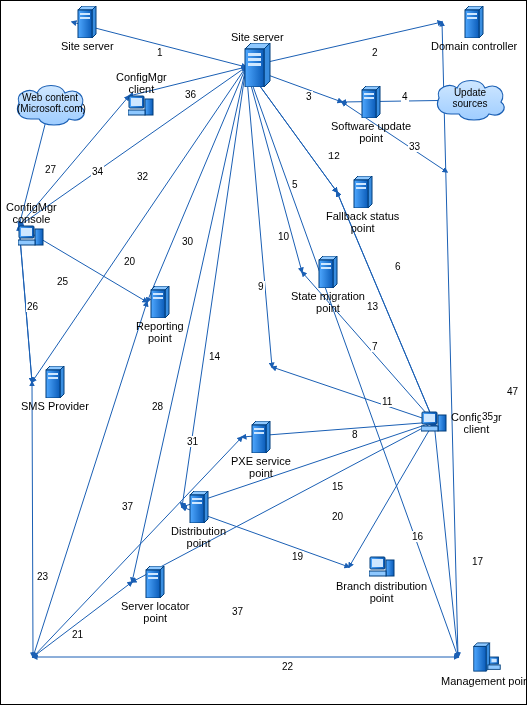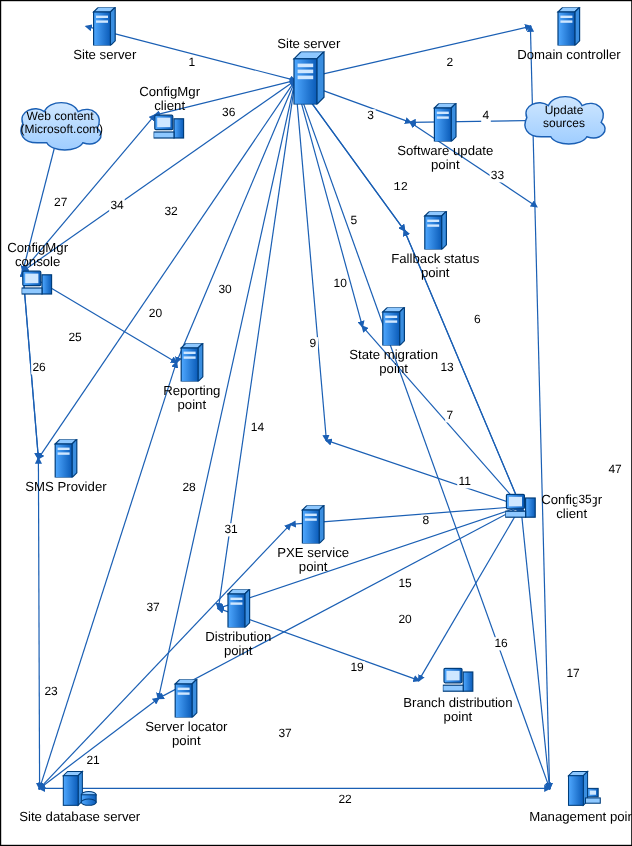--- a/index.html
+++ b/index.html
@@ -278,31 +278,20 @@
     </div>
     <div class="node" style="left: 335px; top: 555px;">
       <svg class="icon pc" viewBox="0 0 26 22">
         <rect x="1" y="1" width="15" height="12" rx="1" fill="url(#gBlue)" stroke="#003d7a"></rect>
         <rect x="3" y="3" width="11" height="8" fill="#cfe7ff"></rect>
         <rect x="17" y="4" width="8" height="16" fill="url(#gBlue)" stroke="#003d7a"></rect>
         <rect x="0" y="15" width="17" height="5" fill="#8ec8ff" stroke="#003d7a"></rect>
       </svg>
       <div class="node-label">Branch distribution<br>point</div>
     </div>
-    <div class="node" style="left: 15px; top: 640px;">
-      <svg class="icon dbsrv" viewBox="0 0 34 32">
-        <polygon points="2,4 16,4 20,0 6,0" fill="#8ec8ff" stroke="#003d7a"></polygon>
-        <polygon points="16,4 20,0 20,28 16,32" fill="#3a8ee0" stroke="#003d7a"></polygon>
-        <rect x="2" y="4" width="14" height="28" fill="url(#gBlue)" stroke="#003d7a"></rect>
-        <ellipse cx="26" cy="22" rx="7" ry="3" fill="#8ec8ff" stroke="#003d7a"></ellipse>
-        <rect x="19" y="22" width="14" height="7" fill="url(#gBlue)" stroke="#003d7a"></rect>
-        <ellipse cx="26" cy="29" rx="7" ry="3" fill="url(#gBlue)" stroke="#003d7a"></ellipse>
-      </svg>
-      <div class="node-label">Site database server</div>
-    </div>
     <div class="node" style="left: 440px; top: 640px;">
       <svg class="icon dbsrv" viewBox="0 0 34 32">
         <polygon points="2,4 16,4 20,0 6,0" fill="#8ec8ff" stroke="#003d7a"></polygon>
         <polygon points="16,4 20,0 20,28 16,32" fill="#3a8ee0" stroke="#003d7a"></polygon>
         <rect x="2" y="4" width="14" height="28" fill="url(#gBlue)" stroke="#003d7a"></rect>
         <rect x="20" y="16" width="10" height="8" fill="url(#gBlue)" stroke="#003d7a"></rect>
         <rect x="22" y="18" width="6" height="4" fill="#cfe7ff"></rect>
         <rect x="18" y="25" width="14" height="5" fill="#8ec8ff" stroke="#003d7a"></rect>
       </svg>
       <div class="node-label">Management point</div>

